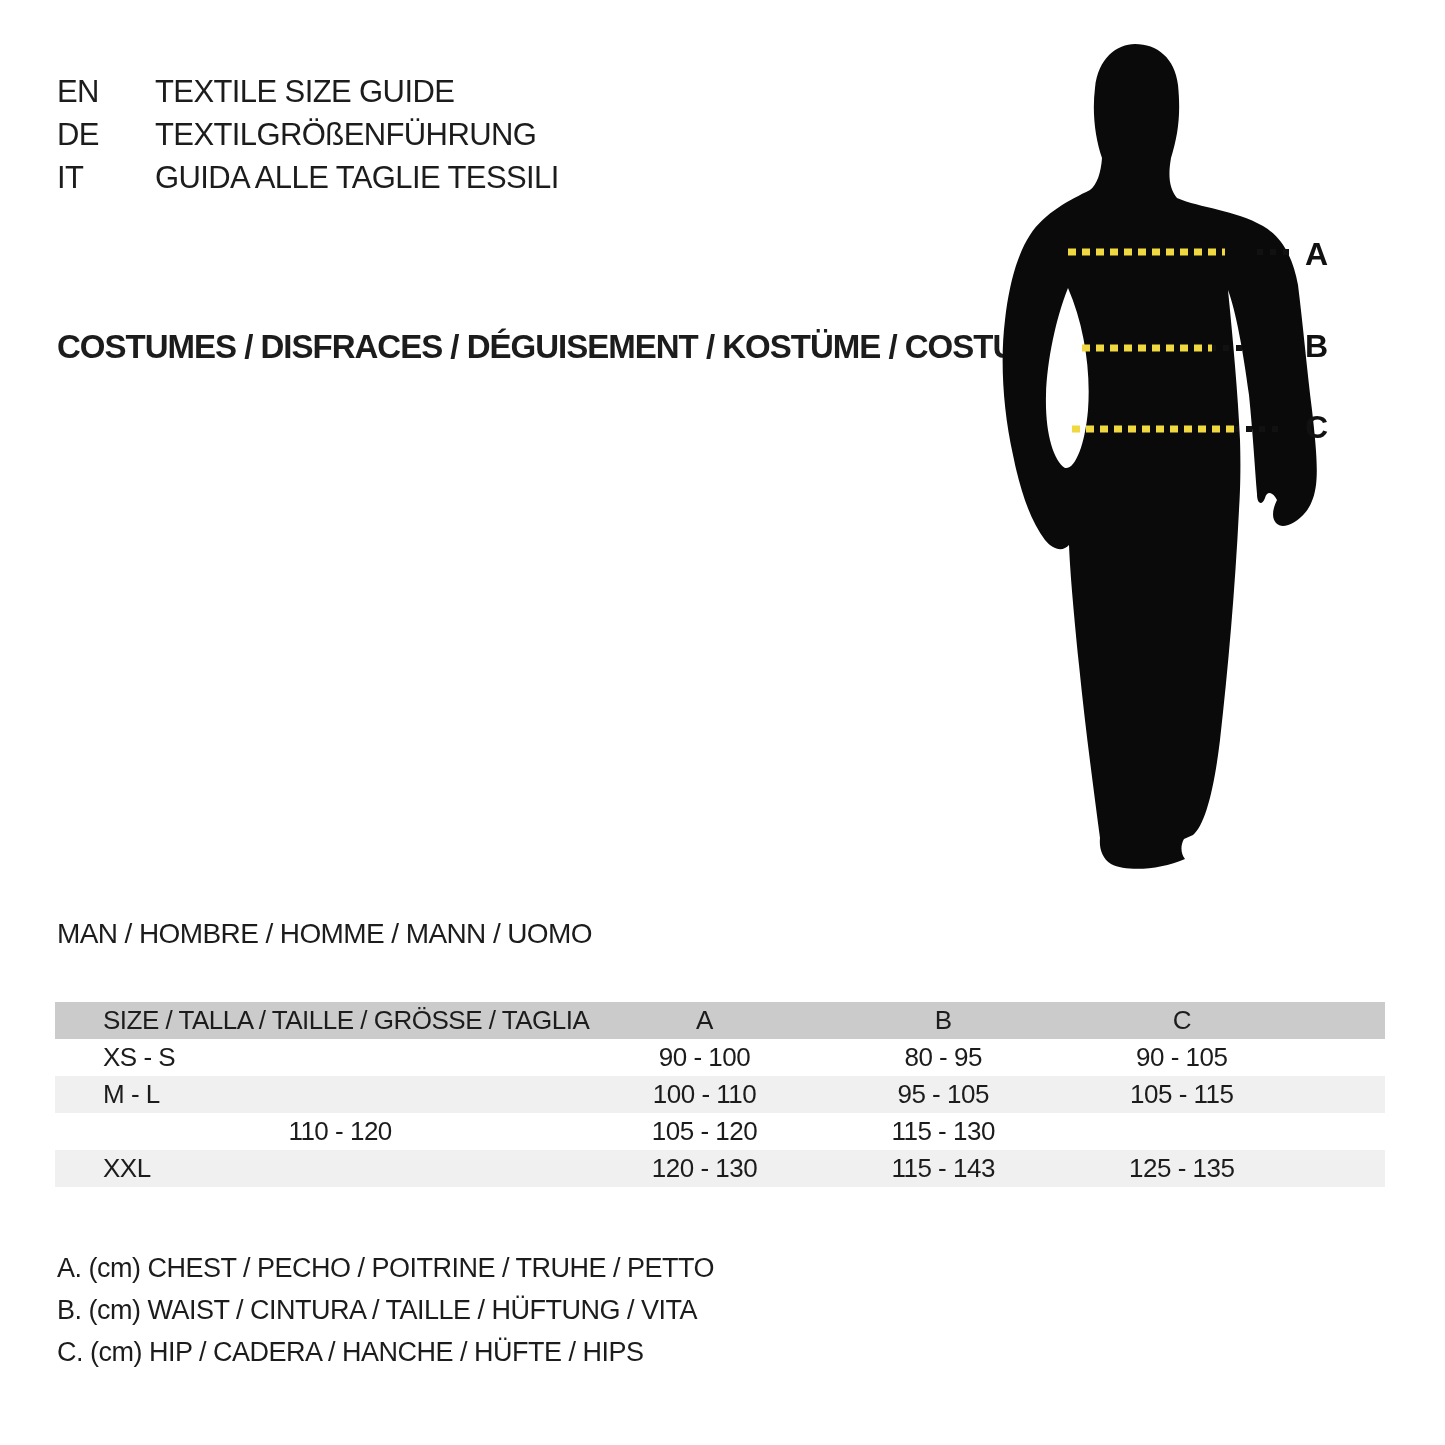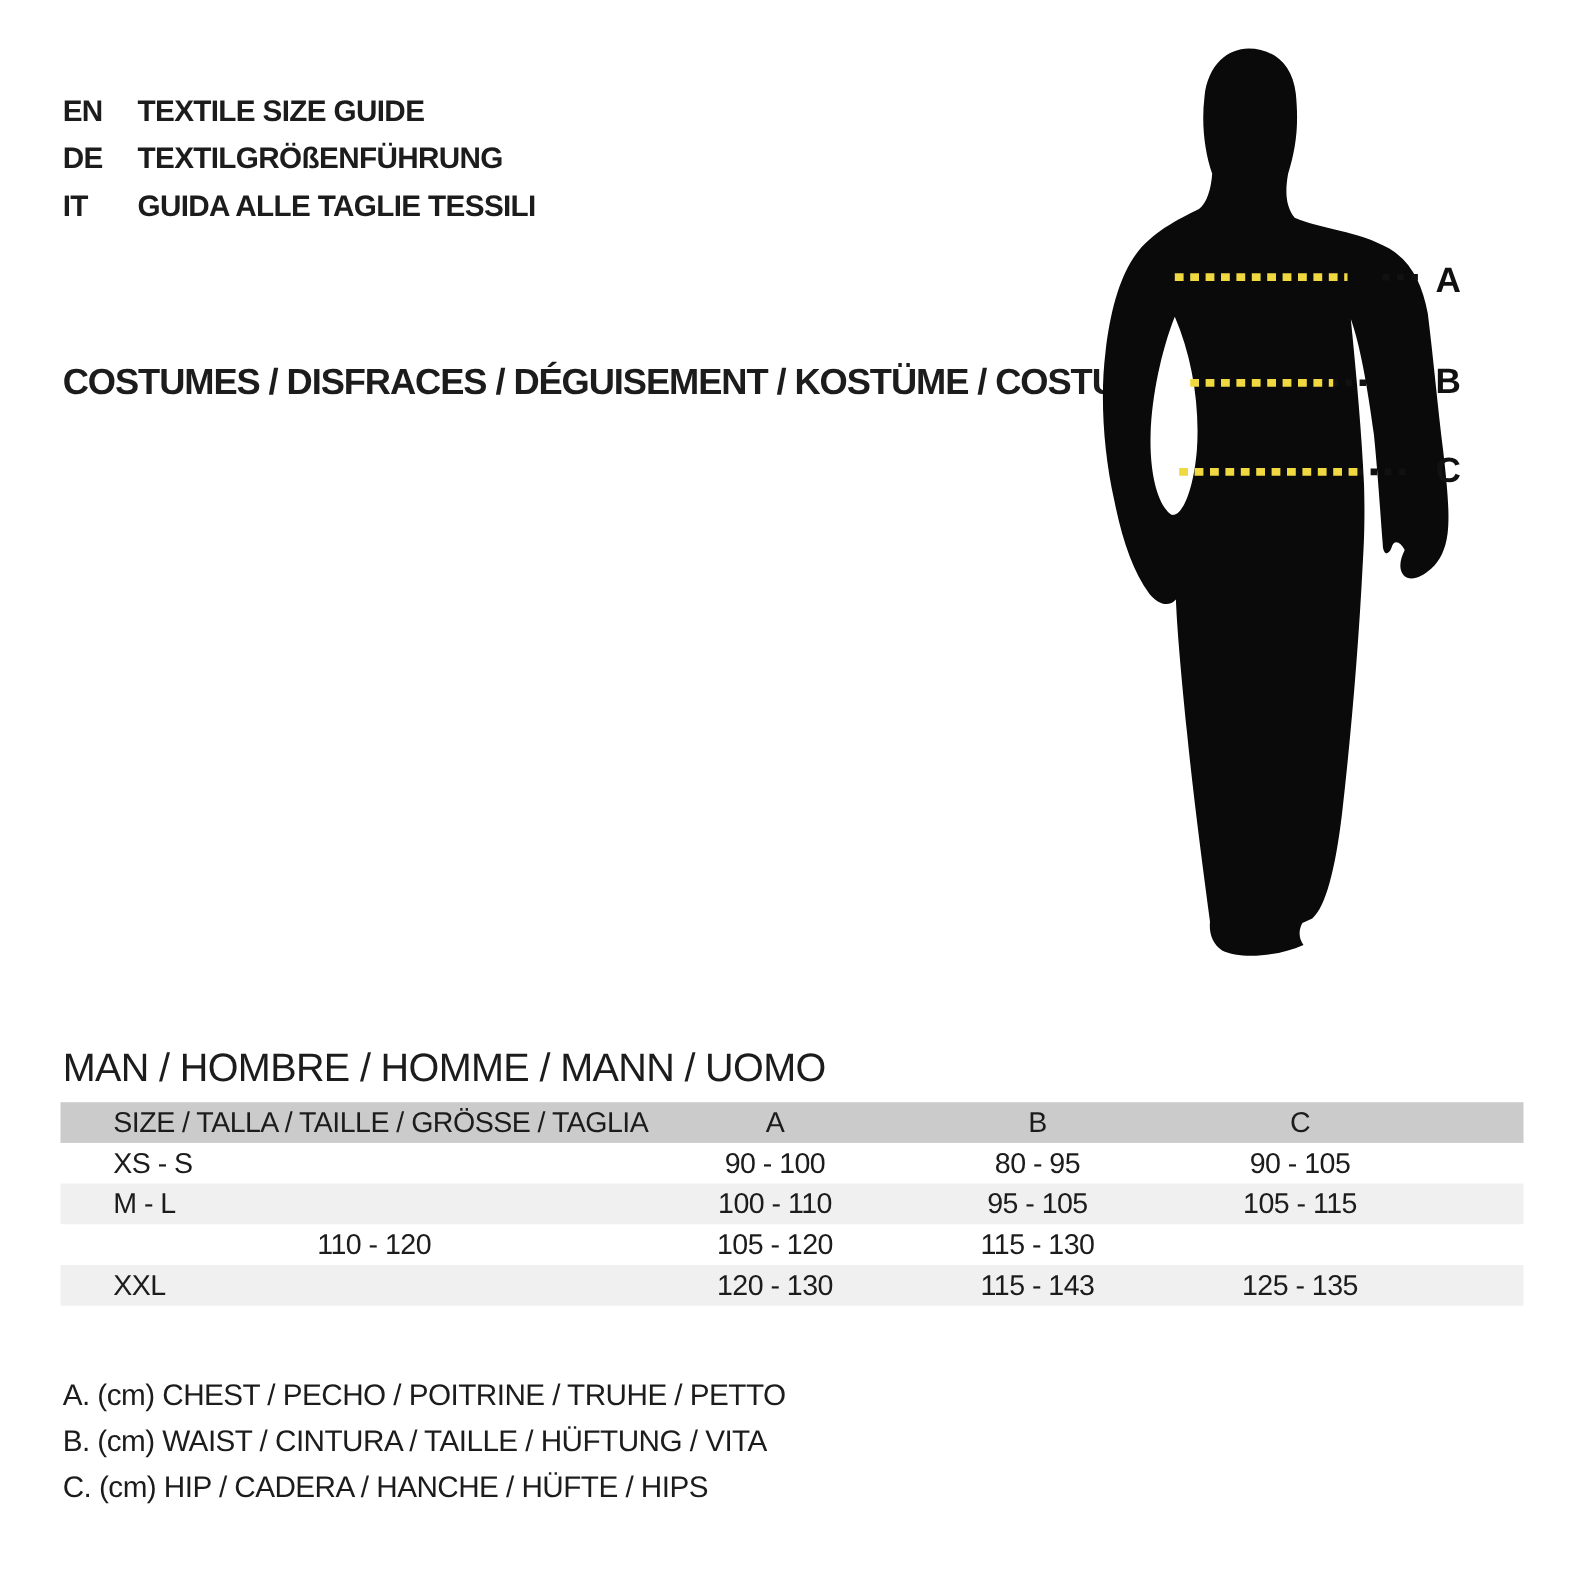--- a/index.html
+++ b/index.html
@@ -18,27 +18,27 @@
 
   
   .lang-block {
     position: absolute;
     left: 57px;
     top: 74px;
   }
   .lang-row {
     display: flex;
     height: 43px;
-    align-items: flex-end;
-    font-size: 27px;
-    font-weight: bold;
+    align-items: flex-start;
+    font-size: 31px;
+    font-weight: normal;
     letter-spacing: -0.6px;
   }
   .lang-code { width: 68px; }
-  .lang-title { white-space: nowrap; }
+  .lang-title { white-space: nowrap; margin-left: 30px; }
 
   
   .category-heading {
     position: absolute;
     left: 57px;
     top: 328px;
     font-size: 33px;
     font-weight: bold;
     letter-spacing: -1px;
     white-space: nowrap;
@@ -61,22 +61,22 @@
     text-align: left;
   }
   #label-a { left: 1305px; top: 236px; }
   #label-b { left: 1305px; top: 328px; }
   #label-c { left: 1305px; top: 409px; }
 
   
   .section-heading {
     position: absolute;
     left: 57px;
-    top: 950px;
-    font-size: 36px;
+    top: 918px;
+    font-size: 28px;
     letter-spacing: -0.6px;
     white-space: nowrap;
   }
 
   
   .size-table {
     position: absolute;
     left: 55px;
     top: 1002px;
     width: 1330px;

